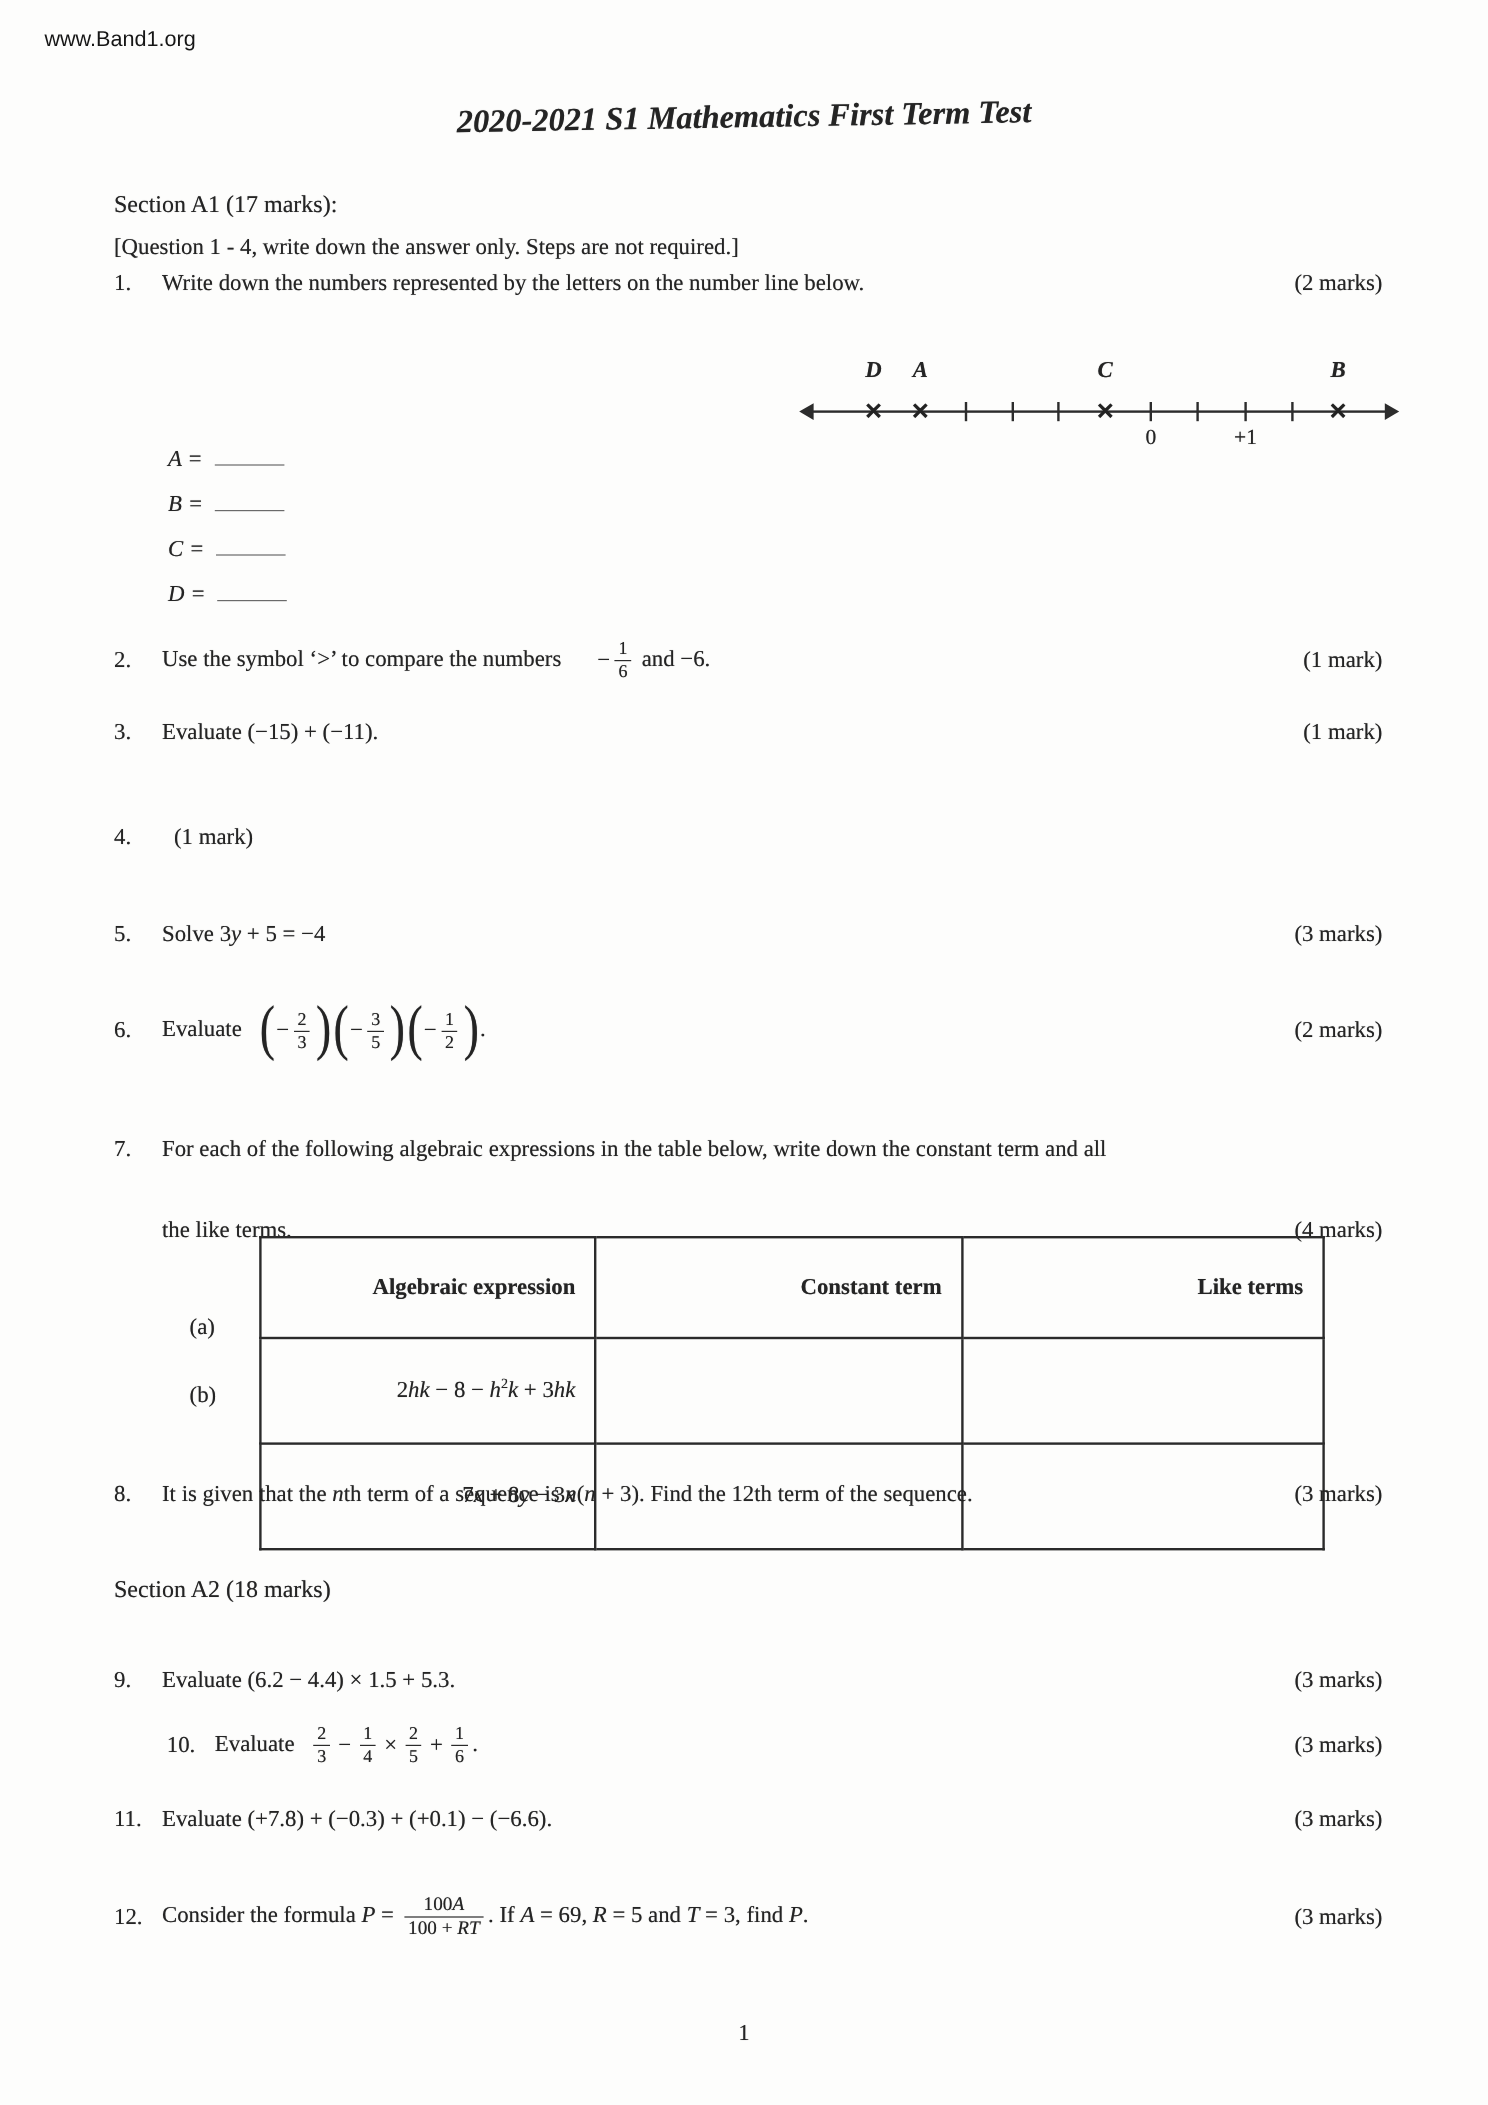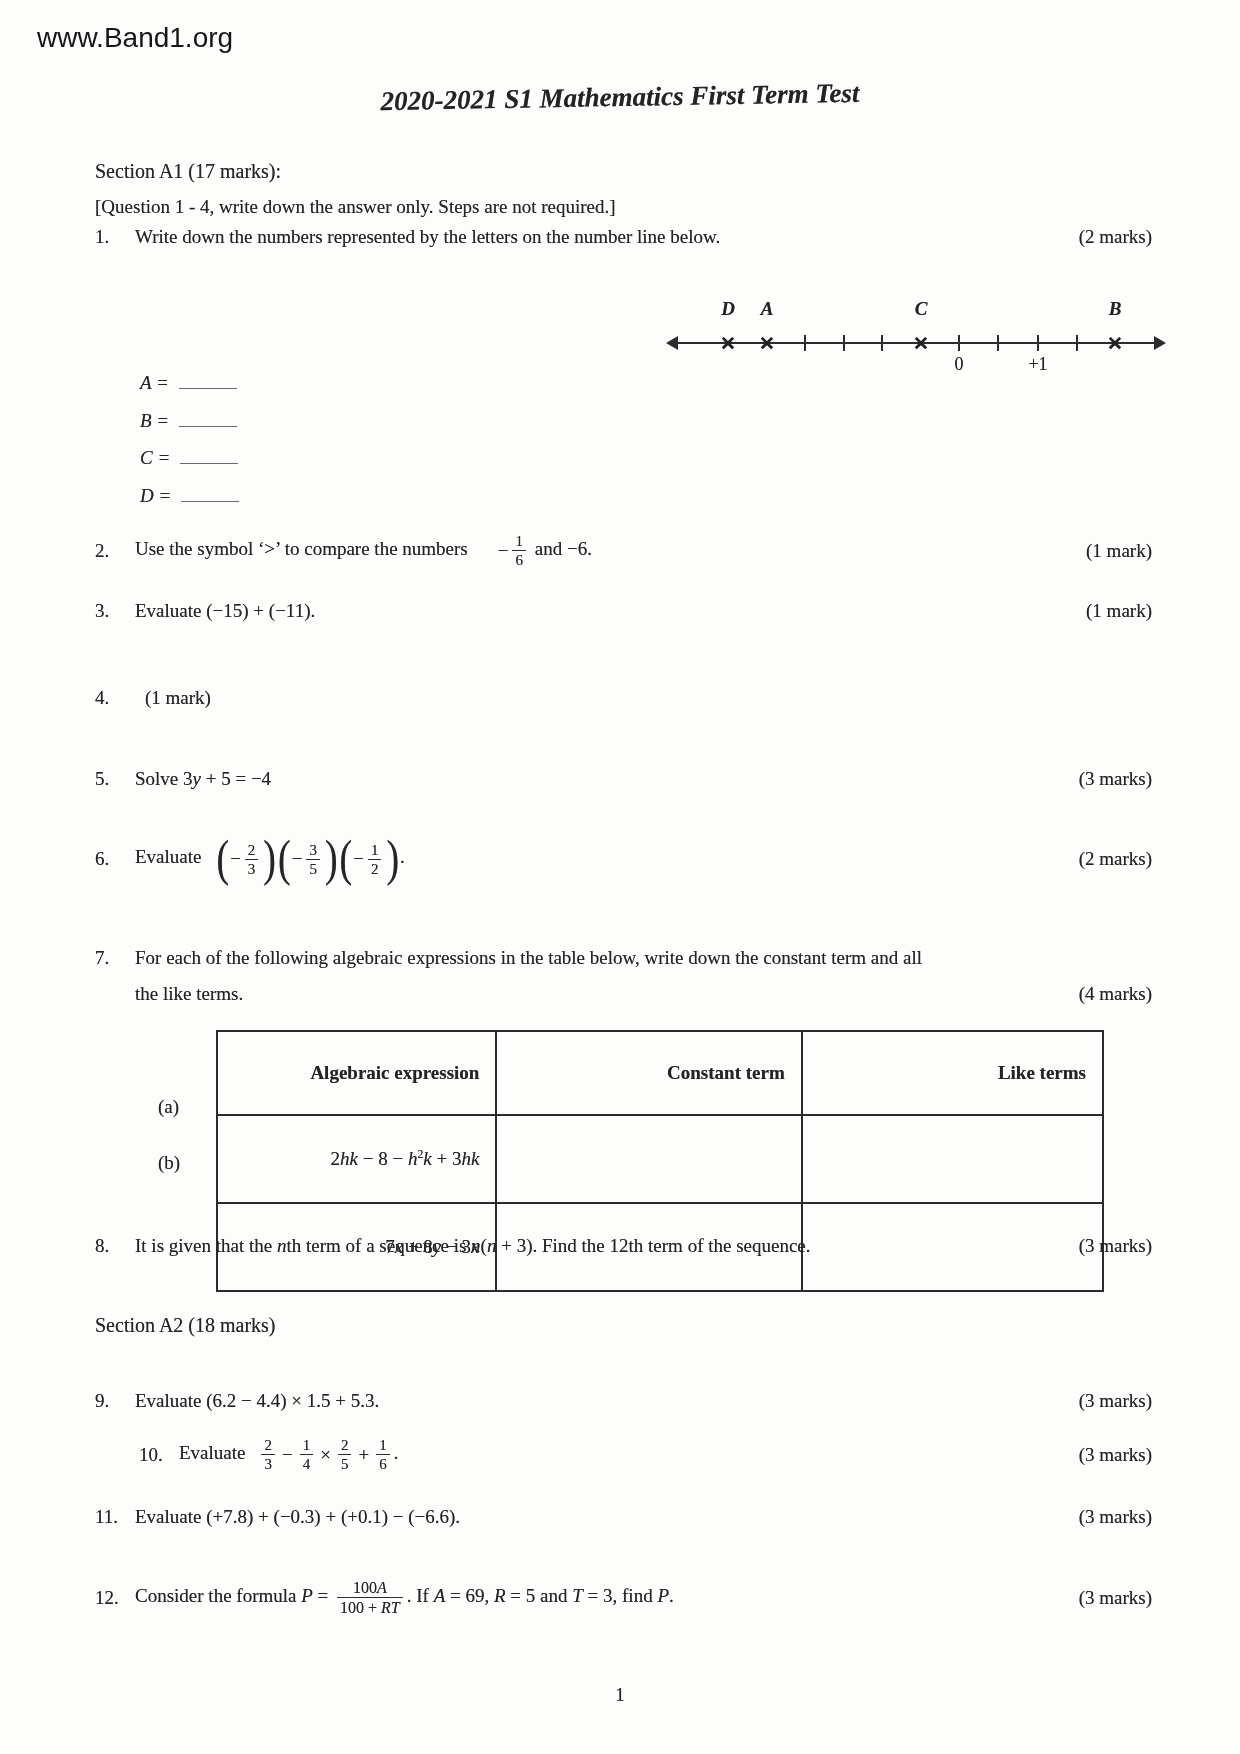--- a/index.html
+++ b/index.html
@@ -6,21 +6,21 @@
   body{
     width:1240px;height:1754px;
     background:#fdfdfc;
     font-family:"Liberation Serif", serif;
     color:#242424;
     position:relative;
     overflow:hidden;
     text-shadow:0 0 .6px rgba(30,30,30,.55);
   }
   .abs{position:absolute;}
-  .watermark{left:37px;top:22px;font-family:"Liberation Sans",sans-serif;font-size:28px;color:#161616;text-shadow:none;}
+  .watermark{left:37px;top:22px;font-family:"Liberation Sans",sans-serif;font-size:18px;color:#161616;text-shadow:none;}
   .title{left:0;right:0;top:82px;text-align:center;font-size:27px;font-weight:700;font-style:italic;transform:rotate(-1deg);}
   .sec-heading{left:95px;font-size:20px;}
   .note{left:95px;top:196px;font-size:19px;}
   .qrow{left:95px;right:88px;display:flex;align-items:center;font-size:19px;}
   .qrow.top-align{align-items:flex-end;}
   .qno{flex:none;width:40px;}
   .qbody{flex:1;}
   .qmarks{flex:none;margin-left:10px;white-space:nowrap;}
   .var{font-style:italic;}
   sup.pw{font-size:0.62em;vertical-align:super;line-height:0;}
@@ -152,21 +152,21 @@
         <span class="den">2</span>
       </span><span class="bp">)</span><span>.</span>
   </span>
   <span class="qmarks">(2 marks)</span>
 </div>
 
 <div class="abs qrow top-align" style="top:940px;line-height:36px;">
   <span class="qno" style="align-self:flex-start;">7.</span>
   <span class="qbody">
     <span style="display:block;">For each of the following algebraic expressions in the table below, write down the constant term and all</span>
-    <span style="display:block;">the like terms.</span>
+    <span style="display:block;margin-top:32px;">the like terms.</span>
   </span>
   <span class="qmarks">(4 marks)</span>
 </div>
 
 <table class="abs etable">
   <colgroup>
       <col style="width:280px;">
       <col style="width:306px;">
       <col style="width:302px;">
     </colgroup>

